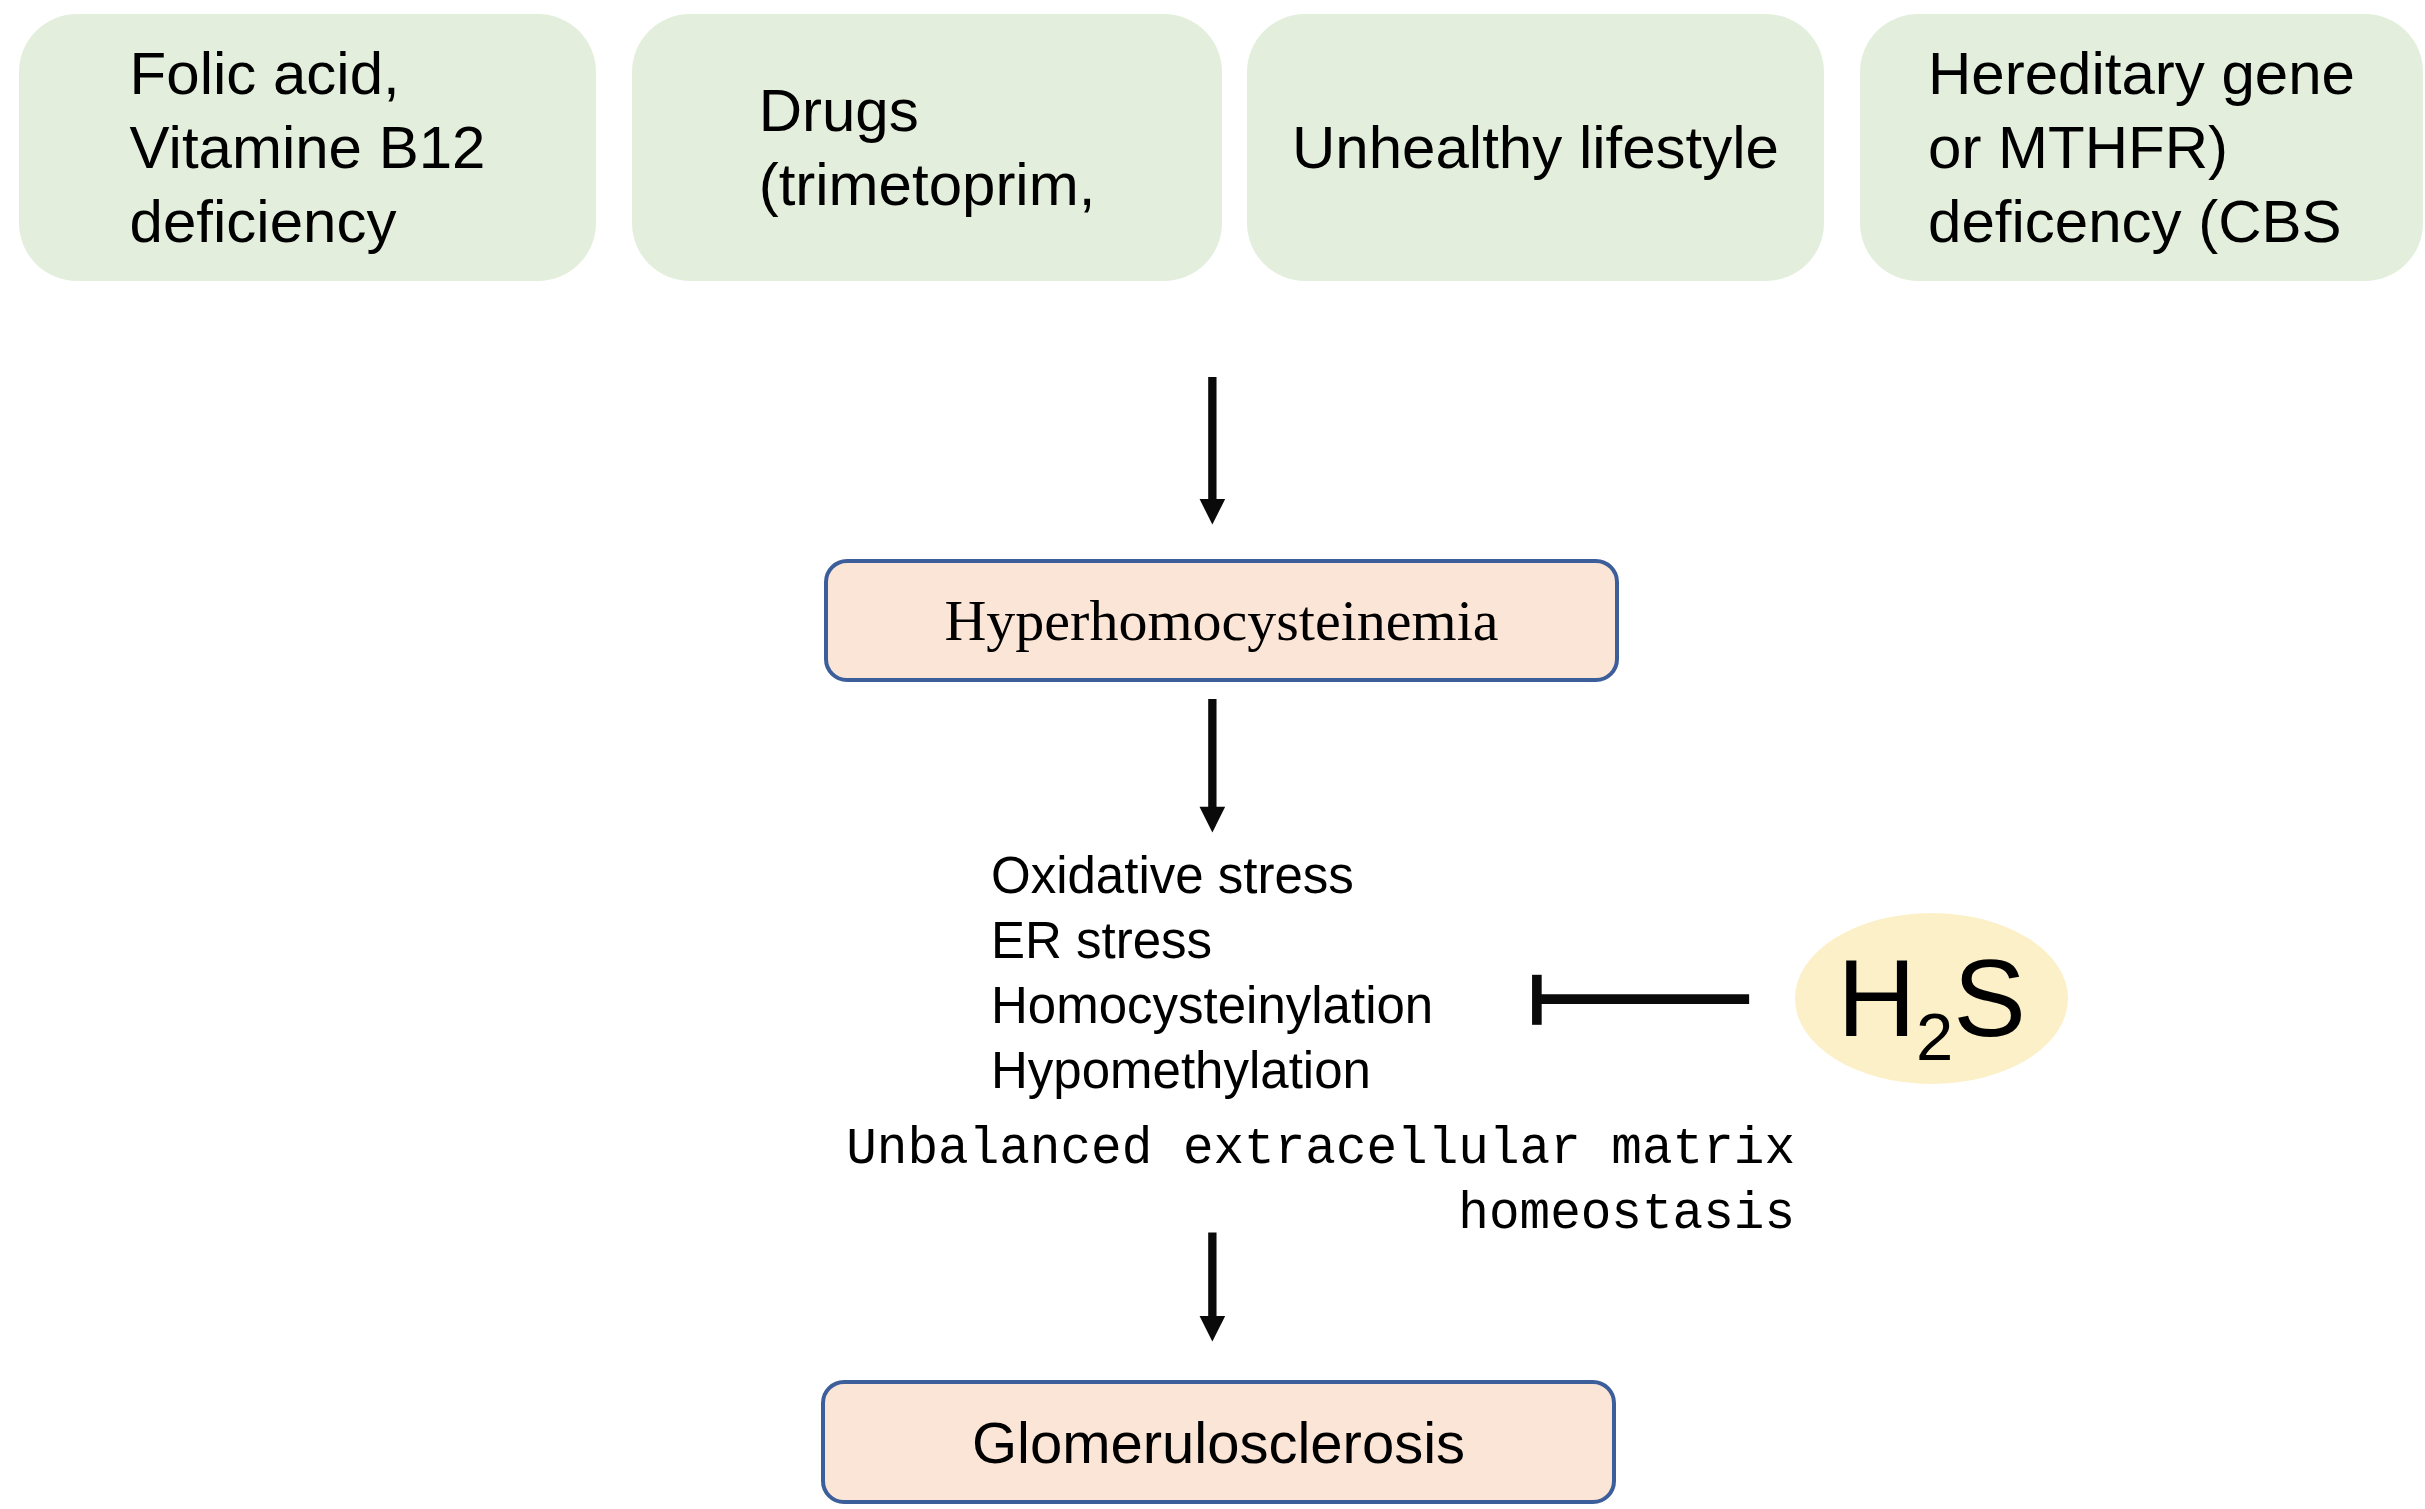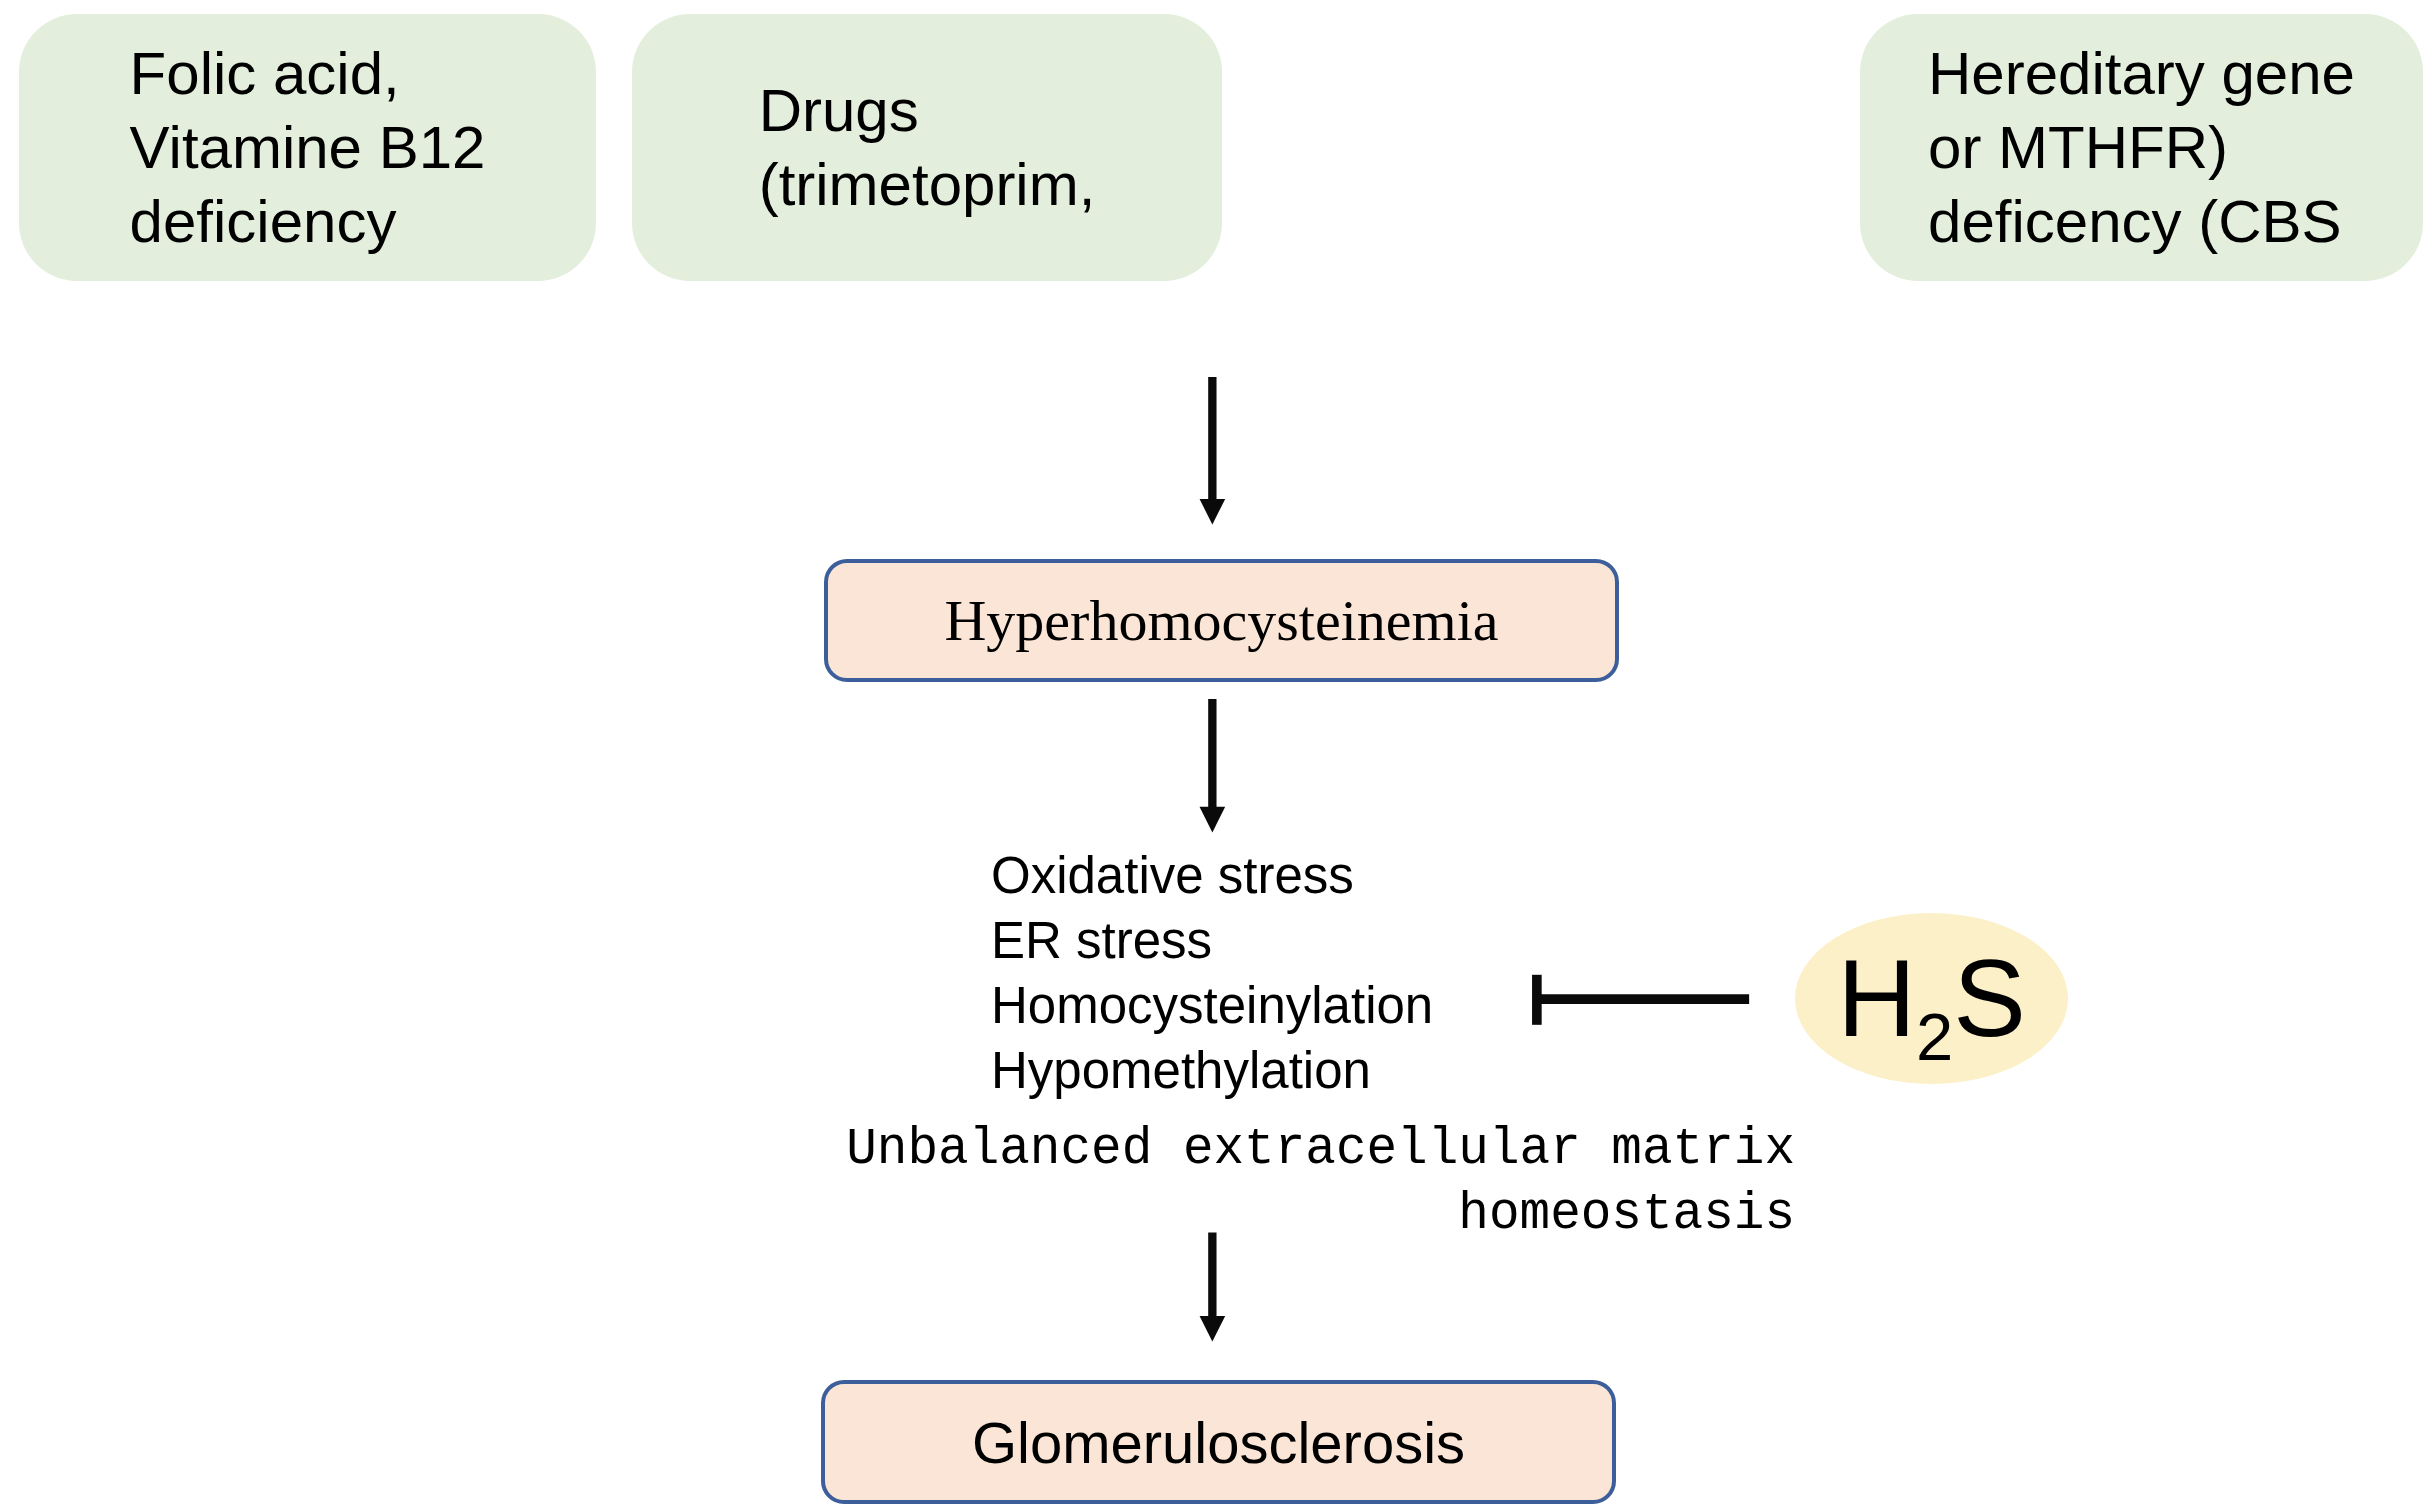--- a/index.html
+++ b/index.html
@@ -90,20 +90,25 @@
     </div>
   </div>
 
   <div class="cause-box" style="left:632px;width:590px;">
     <div class="lines">
       <span class="line">Drugs</span>
       <span class="line">(trimetoprim,</span>
     </div>
   </div>
 
+  <div class="cause-box" style="left:1247px;width:577px;">
+    <div class="lines">
+      <span class="line">Unhealthy lifestyle</span>
+    </div>
+  </div>
 
   <div class="cause-box" style="left:1860px;width:563px;">
     <div class="lines">
       <span class="line">Hereditary gene</span>
       <span class="line">or MTHFR)</span>
       <span class="line">deficency (CBS</span>
     </div>
   </div>
 
   <div id="node-hyper" class="pathway-node">

